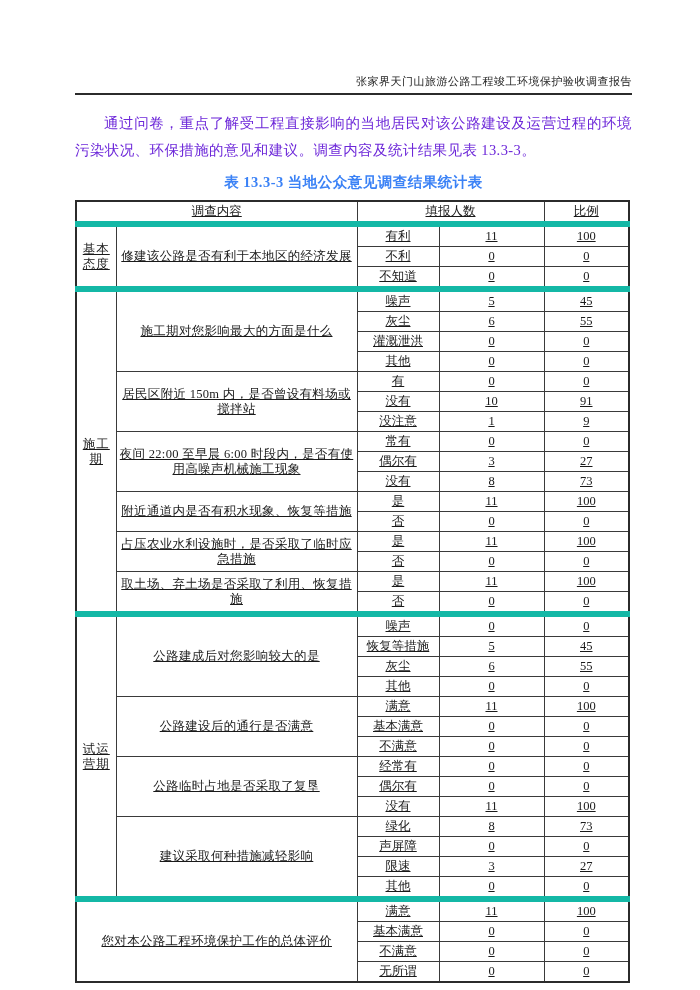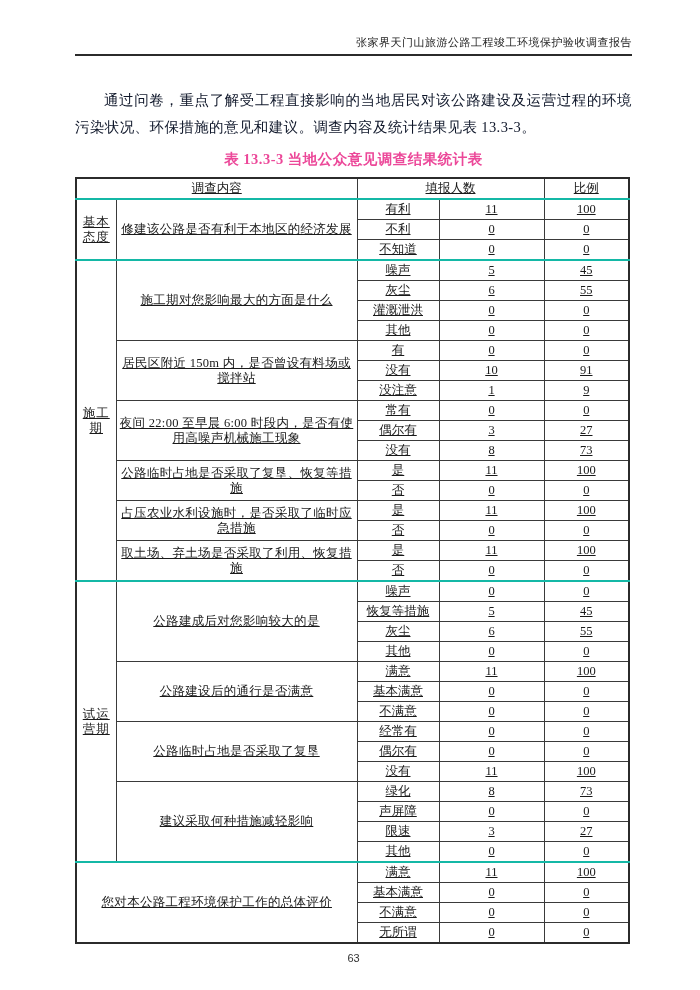--- a/index.html
+++ b/index.html
@@ -12,47 +12,47 @@
     color: #1c1c1c;
     overflow: hidden;
   }
   .content {
     position: absolute;
     left: 75px;
     top: 0;
     width: 557px;
   }
   .doc-header {
-    padding-top: 35px;
+    padding-top: 74px;
     border-bottom: 2px solid #2b2b2b;
   }
   .doc-header-text {
     display: block;
     text-align: right;
     font-size: 11px;
     letter-spacing: 0.5px;
     padding-bottom: 4px;
     color: #222;
   }
   .paragraph {
-    margin: 31px 0 0 0;
+    margin: 15px 0 0 0;
     font-size: 14.5px;
     line-height: 27px;
     text-align: justify;
     text-indent: 2em;
     letter-spacing: 0.4px;
-    color: #0f172a;
+    color: #6d28d9;
   }
   .table-title {
     margin-top: 9px;
     text-align: center;
     font-size: 14.5px;
     font-weight: bold;
     letter-spacing: 0.5px;
-    color: #ec4899;
+    color: #3b82f6;
   }
   table.survey {
     margin-top: 8px;
     width: 553px;
     border-collapse: collapse;
     table-layout: fixed;
     border: 2px solid #2b2b2b;
     font-size: 12.5px;
     color: #1a1a1a;
     text-decoration: underline;
@@ -61,21 +61,21 @@
     border: 1px solid #3a3a3a;
     height: 19px;
     padding: 0 3px;
     text-align: center;
     vertical-align: middle;
     font-weight: normal;
     line-height: 15px;
     overflow: hidden;
   }
   table.survey thead th { height: 19px; }
-  tr.section-start td, tr.section-start th { border-top: 2px solid #14b8a6; margin-left: 32px; }
+  tr.section-start td, tr.section-start th { border-top: 6px solid #14b8a6; margin-left: 32px; }
   td.group { letter-spacing: 1px; }
   td.question { letter-spacing: 0.3px; }
   .page-number {
     margin-top: 8px;
     text-align: center;
     font-size: 11px;
     color: #333;
     font-family: "Liberation Sans", sans-serif;
   }
 </style>
@@ -174,21 +174,21 @@
             <td class="option">偶尔有</td>
             <td class="num">3</td>
             <td class="num">27</td>
           </tr>
           <tr>
             <td class="option">没有</td>
             <td class="num">8</td>
             <td class="num">73</td>
           </tr>
           <tr>
-            <td class="question" rowspan="2">公路临时占地是否采取了复垦、恢复等措施</td>
+            <td class="question" rowspan="2">附近通道内是否有积水现象、恢复等措施</td>
             <td class="option">是</td>
             <td class="num">11</td>
             <td class="num">100</td>
           </tr>
           <tr>
             <td class="option">否</td>
             <td class="num">0</td>
             <td class="num">0</td>
           </tr>
           <tr>

